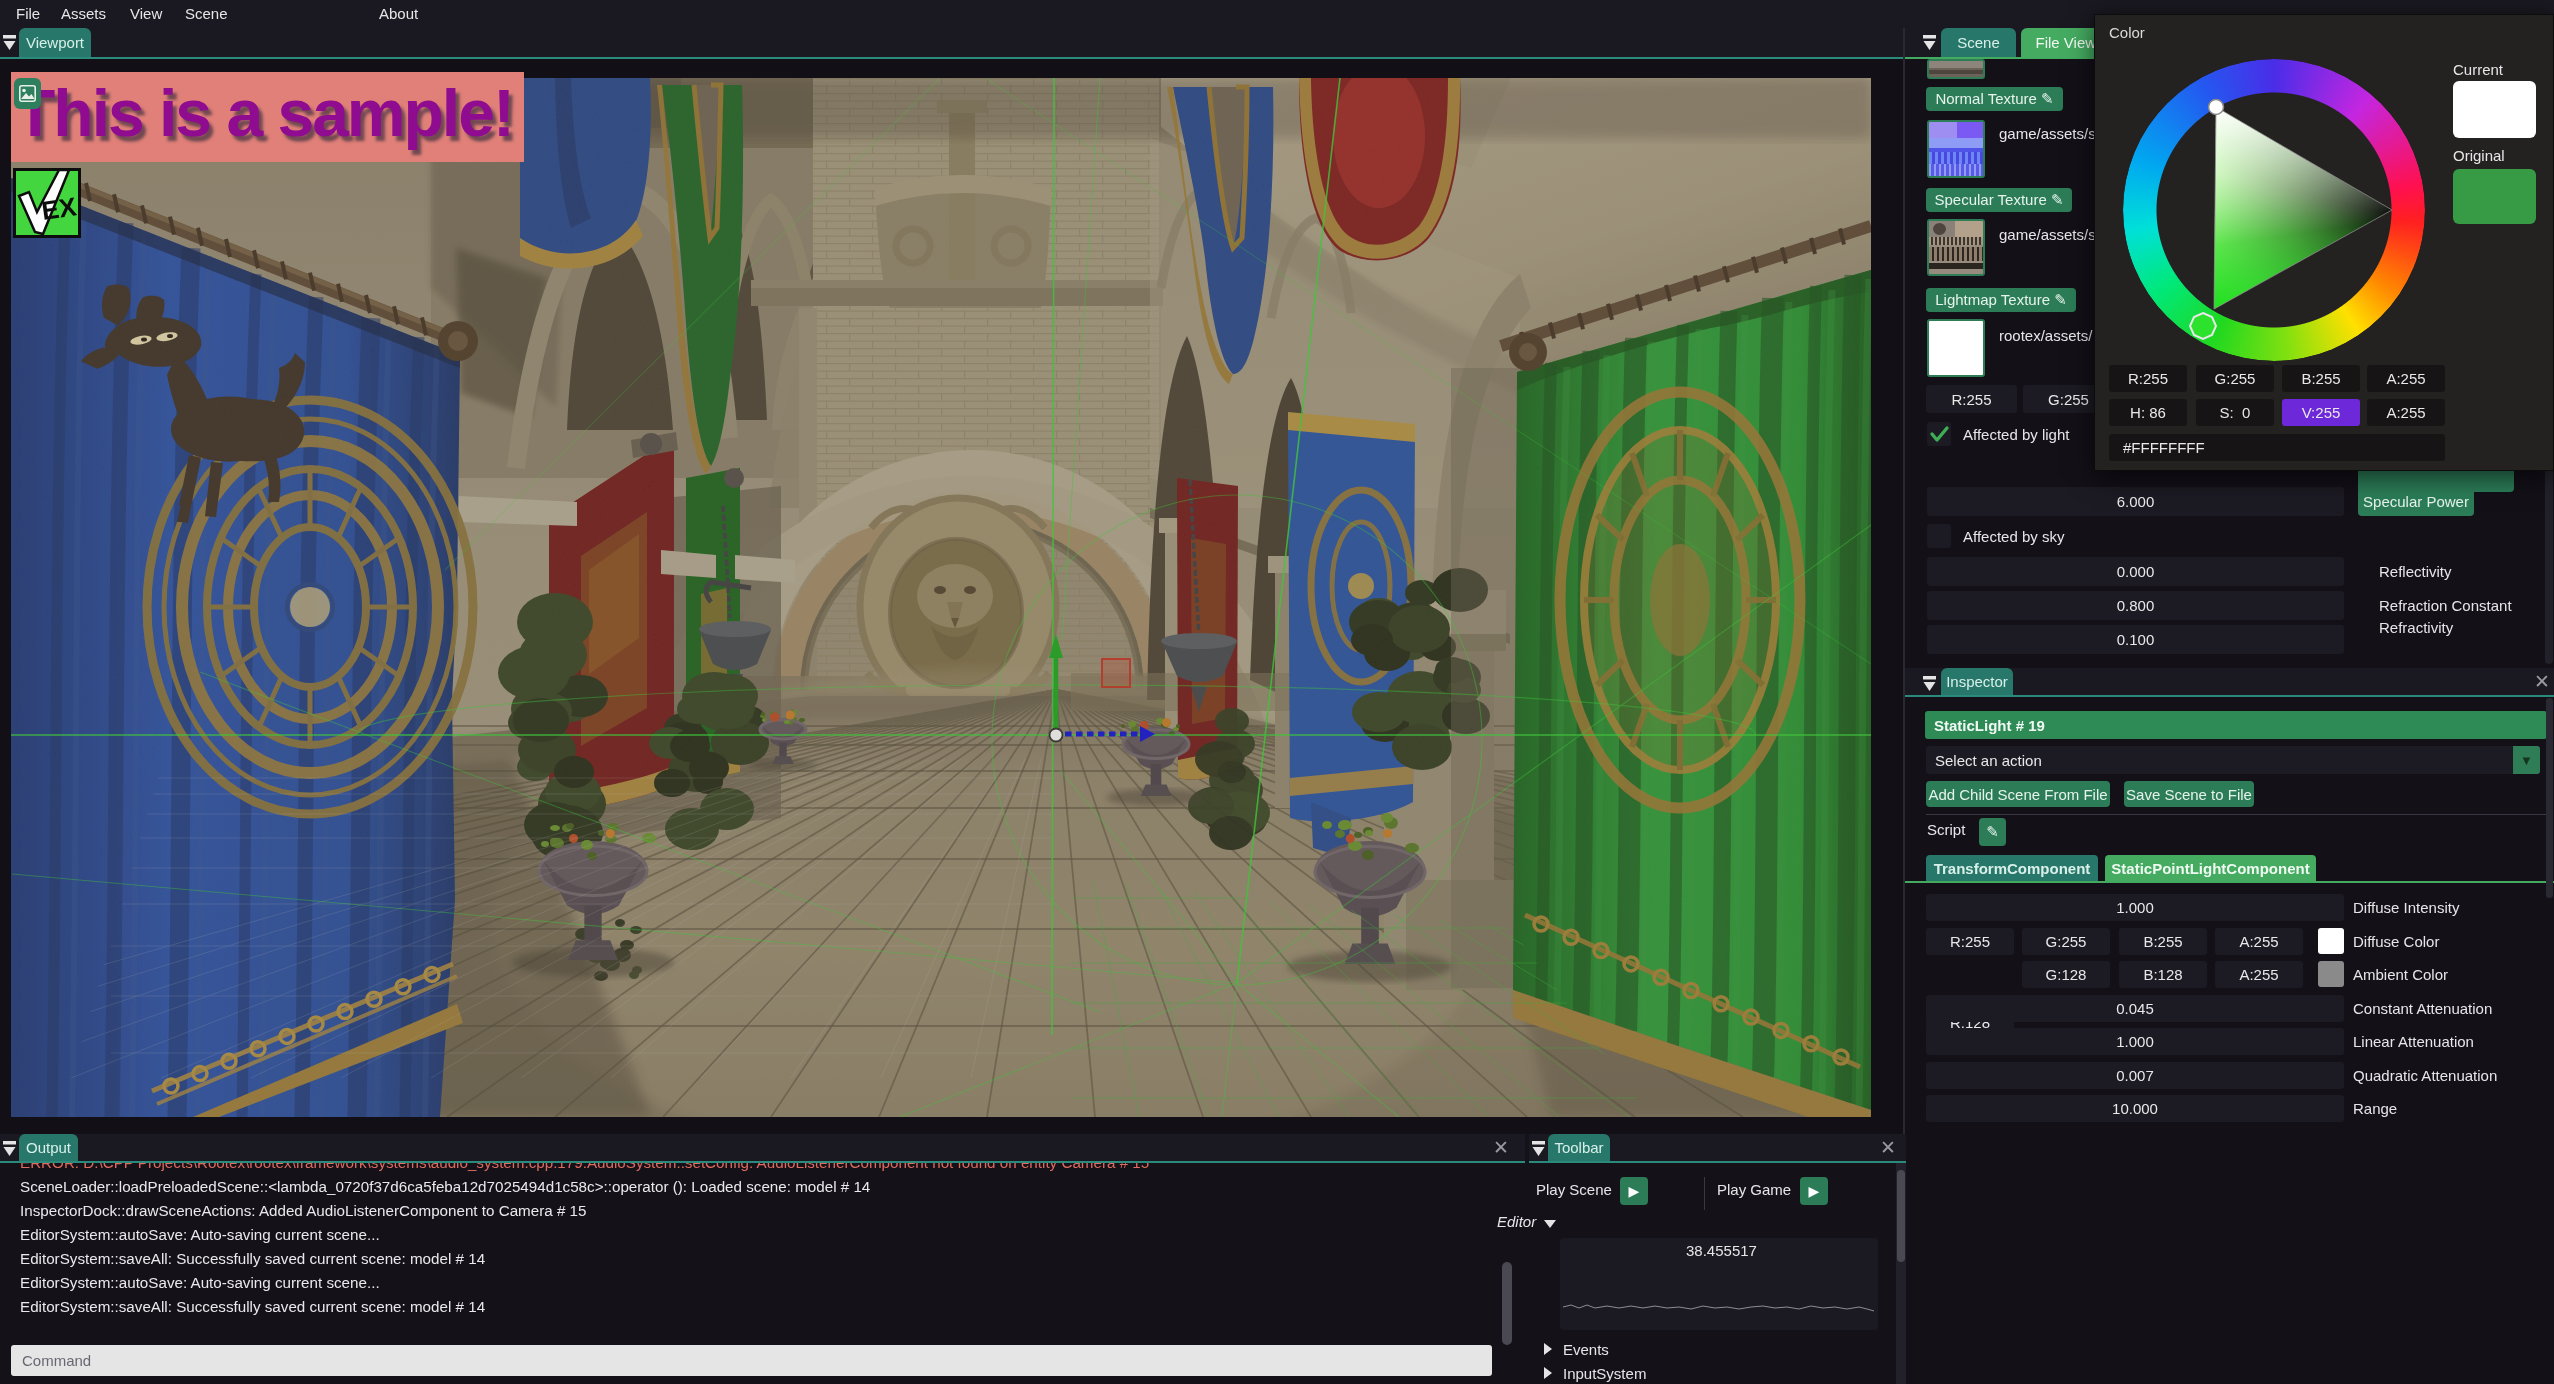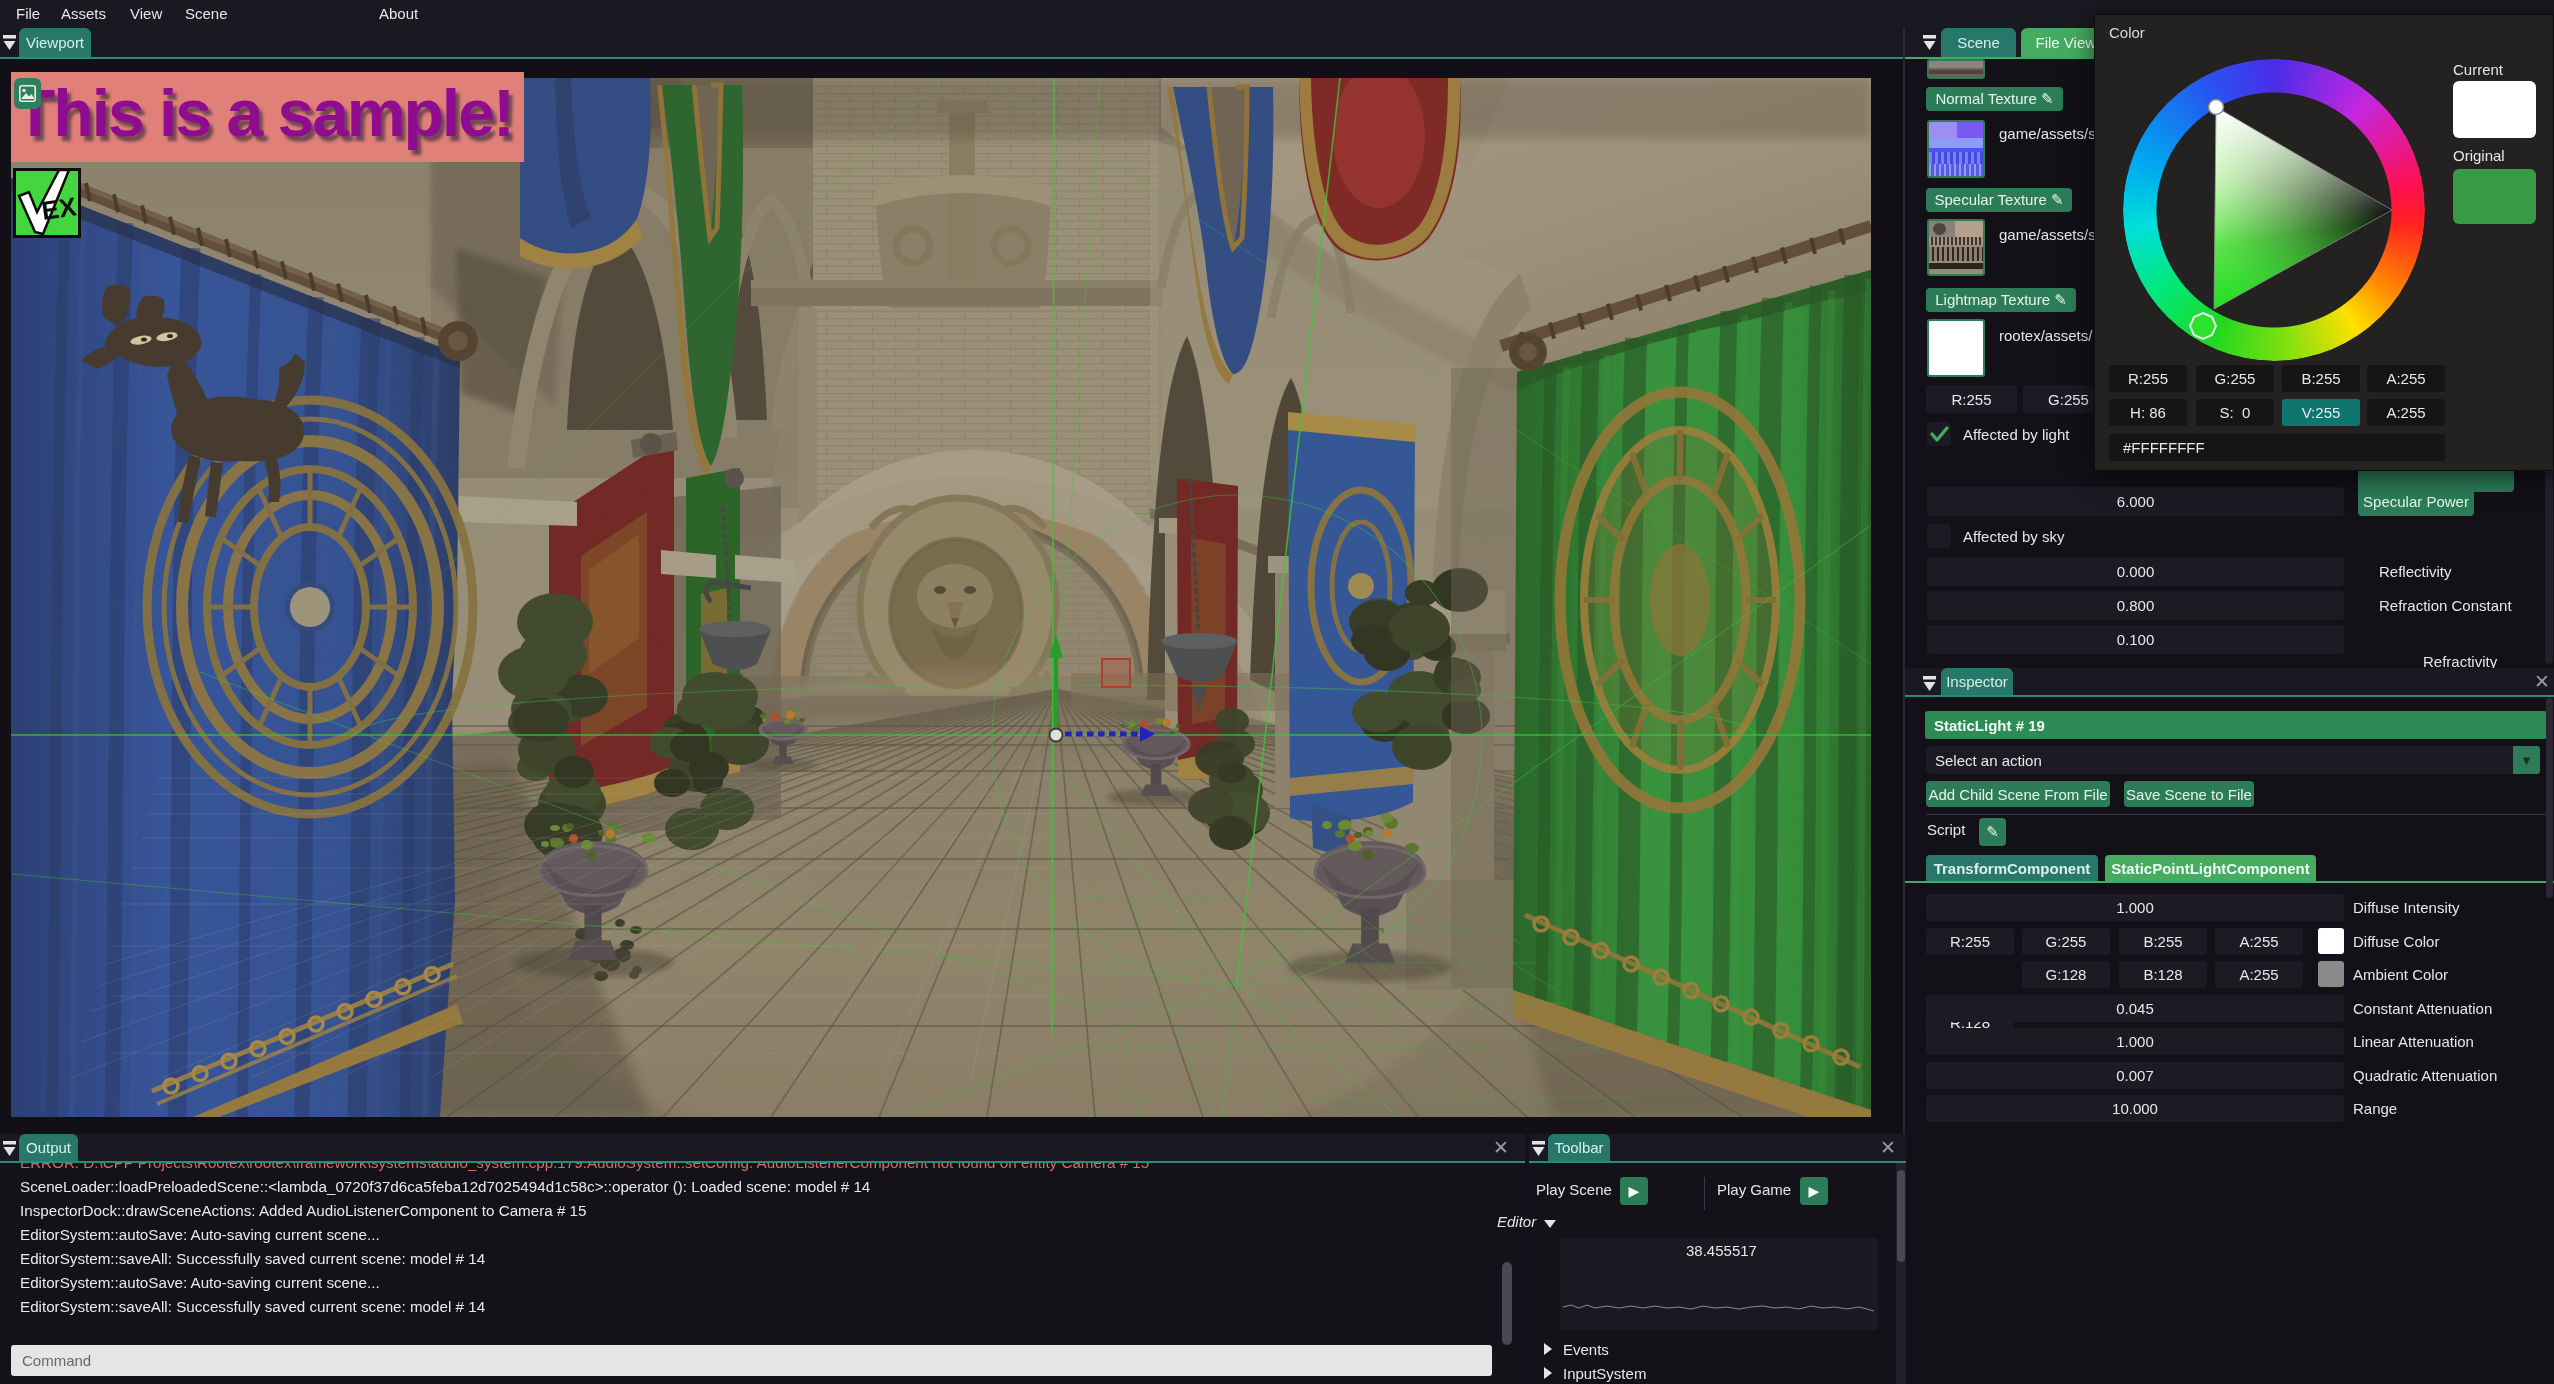--- a/index.html
+++ b/index.html
@@ -781,21 +781,21 @@
 <div class="abs btn" style="left:2358px;top:468px;width:156px;height:24px;"></div>
 <div class="abs box" style="left:1927px;top:487px;width:417px;height:29px;">6.000</div>
 <div class="abs btn" style="left:2358px;top:487px;width:116px;height:29px;">Specular Power</div>
 <div class="abs box" style="left:1927px;top:524px;width:24px;height:24px;"></div>
 <div class="abs lbl" style="left:1963px;top:528px;">Affected by sky</div>
 <div class="abs box" style="left:1927px;top:557px;width:417px;height:29px;">0.000</div>
 <div class="abs lbl" style="left:2379px;top:563px;">Reflectivity</div>
 <div class="abs box" style="left:1927px;top:591px;width:417px;height:29px;">0.800</div>
 <div class="abs lbl" style="left:2379px;top:597px;">Refraction Constant</div>
 <div class="abs box" style="left:1927px;top:625px;width:417px;height:29px;">0.100</div>
-<div class="abs lbl" style="left:2379px;top:653px;margin-left:44px;">Refractivity</div>
+<div class="abs lbl" style="left:2379px;top:619px;">Refractivity</div>
 <div class="abs" style="left:2545px;top:440px;width:8px;height:224px;background:#22202a;border-radius:4px;"></div>
 
 <div class="abs" style="left:1903px;top:668px;width:651px;height:716px;background:#131018;border-left:2px solid #2a2833;"></div>
 <div class="abs titlebg" style="left:1905px;top:668px;width:649px;height:27px;"></div>
 <svg class="abs collapse" style="left:1923px;top:676px;" viewBox="0 0 13 15">
       <rect x="0" y="0" width="13" height="3.5" fill="#e4e4e6"></rect>
       <path d="M0.5 6 L12.5 6 L6.5 15 Z" fill="#e4e4e6"></path>
     </svg>
 <div class="abs tab" style="left:1941px;top:668px;width:72px;height:27px;">Inspector</div>
 <div class="abs xclose" style="left:2534px;top:674px;">✕</div>
@@ -926,17 +926,17 @@
 <div class="abs lbl" style="left:2453px;top:61px;">Current</div>
 <div class="abs" style="left:2453px;top:81px;width:83px;height:57px;background:#ffffff;border-radius:6px;"></div>
 <div class="abs lbl" style="left:2453px;top:147px;">Original</div>
 <div class="abs" style="left:2453px;top:169px;width:83px;height:55px;background:#379b46;border-radius:6px;"></div>
 <div class="abs box" style="left:2109px;top:365px;width:78px;height:27px;background:#161414;">R:255</div>
 <div class="abs box" style="left:2196px;top:365px;width:78px;height:27px;background:#161414;">G:255</div>
 <div class="abs box" style="left:2282px;top:365px;width:78px;height:27px;background:#161414;">B:255</div>
 <div class="abs box" style="left:2367px;top:365px;width:78px;height:27px;background:#161414;">A:255</div>
 <div class="abs box" style="left:2109px;top:399px;width:78px;height:27px;background:#161414;">H: 86</div>
 <div class="abs box" style="left:2196px;top:399px;width:78px;height:27px;background:#161414;">S:&nbsp; 0</div>
-<div class="abs box" style="left:2282px;top:399px;width:78px;height:27px;background:#0f766e;">V:255</div>
+<div class="abs box" style="left:2282px;top:399px;width:78px;height:27px;background:#6d28d9;">V:255</div>
 <div class="abs box" style="left:2367px;top:399px;width:78px;height:27px;background:#161414;">A:255</div>
 <div class="abs box" style="left:2109px;top:434px;width:336px;height:27px;background:#161414;justify-content:flex-start;padding-left:14px;">#FFFFFFFF</div>
 
 </div>
 
 </body></html>

